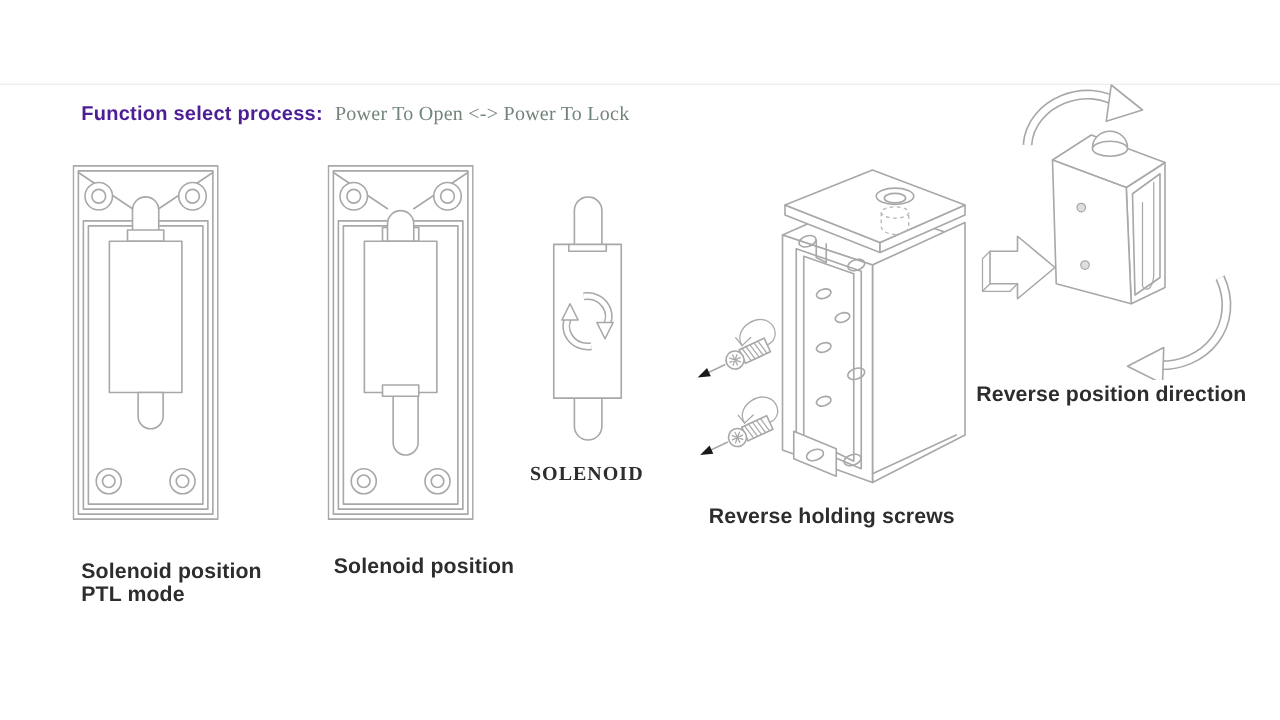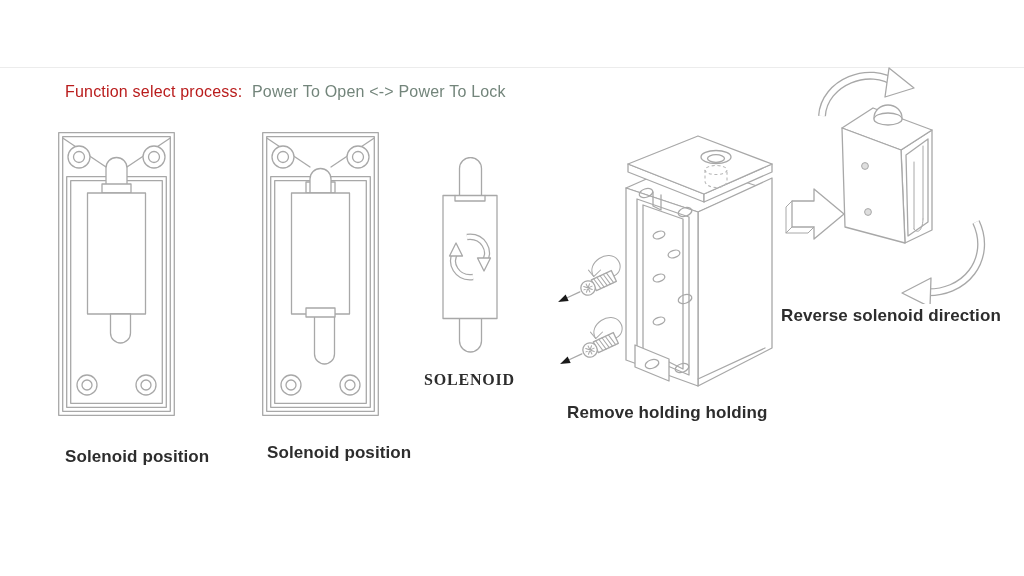--- a/index.html
+++ b/index.html
@@ -3,22 +3,22 @@
 <meta charset="utf-8">
 <style>
   html,body{margin:0;padding:0;}
   body{
     width:1024px;height:576px;position:relative;background:#ffffff;
     font-family:"Liberation Sans",sans-serif;overflow:hidden;
     -webkit-font-smoothing:antialiased;
   }
   .divider{position:absolute;left:0;top:67px;width:1024px;height:1px;background:#ececec;}
   .title{position:absolute;left:65px;top:83px;font-size:16px;letter-spacing:.2px;white-space:nowrap;}
-  .title .bold{font-weight:normal;color:#b91c1c;}
-  .title .accent{font-weight:normal;color:#73857b;margin-left:5px;}
+  .title .bold{font-weight:bold;color:#4c1d95;}
+  .title .accent{font-weight:normal;color:#73857b;margin-left:5px;font-family:Liberation Serif, serif;}
   .caption{position:absolute;color:#2d2d2d;font-weight:bold;font-size:17px;line-height:19px;letter-spacing:.1px;white-space:nowrap;}
   .caption.small-caps{font-size:16px;letter-spacing:.8px;font-family:Liberation Serif, serif;}
   .fig{position:absolute;}
   
   .ln{fill:none;stroke:#a8a8a8;stroke-width:1.3;stroke-linejoin:round;stroke-linecap:round;}
   .fw{fill:#ffffff;stroke:#a8a8a8;stroke-width:1.3;stroke-linejoin:round;stroke-linecap:round;}
   .thin{stroke-width:1;}
   .dash{fill:none;stroke:#b8b8b8;stroke-width:1.1;stroke-dasharray:3,2.6;}
   .band{fill:none;stroke:#a8a8a8;stroke-width:8;}
   .core{fill:none;stroke:#ffffff;stroke-width:5.4;}
@@ -181,23 +181,24 @@
   </g>
   <g>
     <path class="band" d="M196,170 C213,206 186,244 142,240"></path>
     <path class="core" d="M196,170 C213,206 186,244 142,240"></path>
     <polygon class="fw" points="151,226 122,241 150,255"></polygon>
   </g>
 </svg>
 
 <div class="caption small-caps" style="left:424px;top:370px">SOLENOID</div>
 
-<div class="caption" style="left:567px;top:403px">Remove holding holding</div>
-
-<div class="caption" style="left:781px;top:306px">Reverse solenoid direction</div>
+<div class="caption" style="left:567px;top:403px">Reverse holding screws</div>
+
+<div class="caption" style="left:781px;top:306px">Reverse position direction</div>
 
 <div class="caption" style="left:65px;top:447px">
   <span style="display:block">Solenoid position</span>
+  <span style="display:block">PTL mode</span>
 </div>
 
 <div class="caption" style="left:267px;top:443px">
   <span style="display:block">Solenoid position</span>
 </div>
 
 </body></html>

